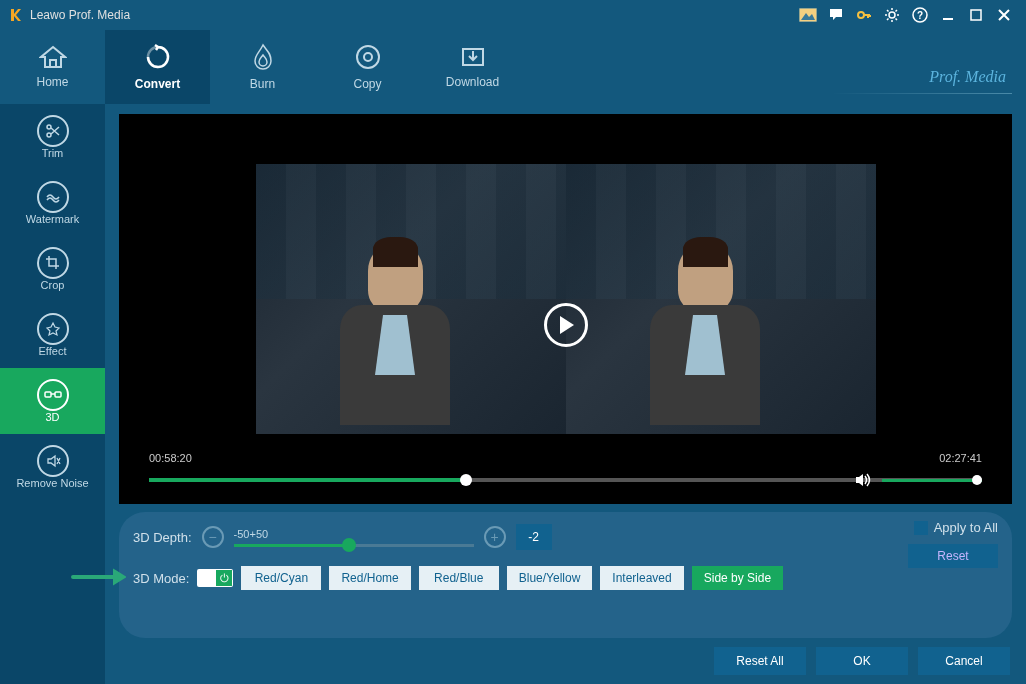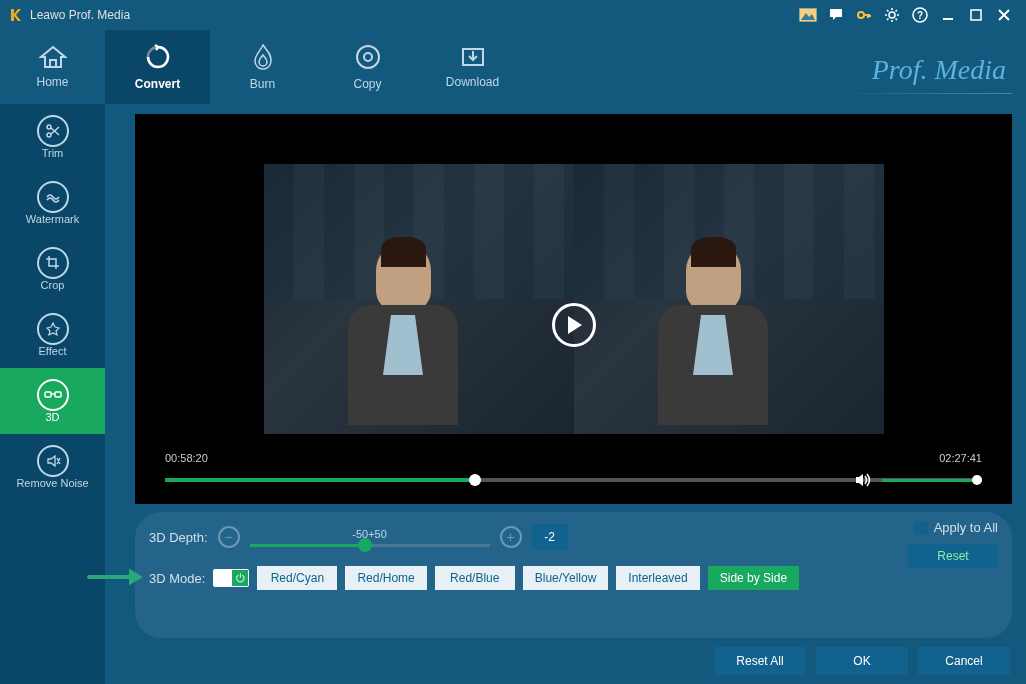--- a/index.html
+++ b/index.html
@@ -6,31 +6,31 @@
 body { background: #13587d; width: 1026px; height: 684px; overflow: hidden; }
 
 .titlebar { height: 30px; background: #13587d; display: flex; align-items: center; padding: 0 8px; color: #e0e0e0; font-size: 12px; }
 .titlebar .logo { width: 16px; height: 16px; margin-right: 6px; }
 .titlebar .spacer { flex: 1; }
 .titlebar .tb-icon { width: 20px; height: 20px; margin: 0 4px; cursor: pointer; display: flex; align-items: center; justify-content: center; }
 
 .toolbar { height: 74px; background: #13587d; display: flex; align-items: center; position: relative; }
 .toolbar .tab { width: 105px; height: 74px; display: flex; flex-direction: column; align-items: center; justify-content: center; color: #c0d8e5; cursor: pointer; font-size: 12px; gap: 6px; }
 .toolbar .tab.active { background: #0a4668; color: #fff; }
-.toolbar .brand { position: absolute; right: 20px; bottom: 18px; font-family: cursive; font-style: italic; color: #5bb3dd; font-size: 28px; }
+.toolbar .brand { position: absolute; right: 20px; bottom: 18px; font-family: cursive; font-style: italic; color: #5bb3dd; font-size: 16px; }
 .toolbar .brand-line { position: absolute; right: 14px; bottom: 10px; width: 180px; height: 1px; background: linear-gradient(to right, transparent, #4a8aa8); }
 
 .main { display: flex; height: calc(684px - 30px - 74px); }
 .sidebar { width: 105px; background: #0a4668; display: flex; flex-direction: column; }
 .sidebar .item { height: 66px; display: flex; flex-direction: column; align-items: center; justify-content: center; color: #c0d8e5; cursor: pointer; font-size: 11px; }
 .sidebar .item.active { background: #18a85e; color: #fff; }
 .sidebar .icon-circle { width: 32px; height: 32px; border: 2px solid #c0d8e5; border-radius: 50%; display: flex; align-items: center; justify-content: center; }
 .sidebar .item.active .icon-circle { border-color: #fff; }
 
-.content { flex: 1; display: flex; flex-direction: column; background: #13587d; margin-left: 16px; }
+.content { flex: 1; display: flex; flex-direction: column; background: #13587d; }
 .video-area { margin: 10px 14px 8px 14px; background: #000; height: 390px; position: relative; }
 .video-frames { display: flex; justify-content: center; gap: 0; padding-top: 50px; }
 .frame { width: 310px; height: 270px; background: linear-gradient(135deg, #1a2530 0%, #2a3540 40%, #1a2530 100%); position: relative; overflow: hidden; }
 .person { position: absolute; left: 45%; top: 30%; transform: translateX(-50%); width: 140px; height: 180px; }
 .person .head { width: 55px; height: 65px; background: #c0a080; border-radius: 40% 40% 30% 30%; margin: 0 auto; position: relative; }
 .person .hair { position: absolute; top: -8px; left: 5px; width: 45px; height: 30px; background: #2a1810; border-radius: 40% 40% 0 0; }
 .person .body { width: 110px; height: 120px; background: #3a3a3a; margin: -5px auto 0; border-radius: 20% 20% 0 0; position: relative; }
 .person .shirt { position: absolute; top: 10px; left: 50%; transform: translateX(-50%); width: 40px; height: 60px; background: #a0c0d0; clip-path: polygon(20% 0, 80% 0, 100% 100%, 0 100%); }
 .frame .bg-screens { position: absolute; top: 0; left: 0; width: 100%; height: 50%; background: repeating-linear-gradient(90deg, #1a3040 0 30px, #2a4050 30px 60px); opacity: 0.4; }
 .play-btn { position: absolute; left: 50%; top: 54%; transform: translate(-50%, -50%); width: 44px; height: 44px; border: 3px solid #fff; border-radius: 50%; display: flex; align-items: center; justify-content: center; cursor: pointer; }
@@ -39,37 +39,37 @@
 .progress { position: absolute; bottom: 22px; left: 30px; right: 30px; height: 4px; background: #555; }
 .progress .fill { width: 38%; height: 100%; background: #18a85e; position: relative; }
 .progress .handle { position: absolute; right: -6px; top: -4px; width: 12px; height: 12px; background: #fff; border-radius: 50%; }
 .volume-row { position: absolute; bottom: 16px; right: 30px; display: flex; align-items: center; gap: 10px; }
 .volume-row .track { width: 100px; height: 3px; background: #18a85e; position: relative; }
 .volume-row .vhandle { position: absolute; right: 0; top: -4px; width: 10px; height: 10px; background: #fff; border-radius: 50%; }
 
 .controls { background: #24638a; margin: 0 14px; padding: 12px 14px; flex: 1; position: relative; border-radius: 26px; }
 .depth-row { display: flex; align-items: center; gap: 10px; margin-bottom: 16px; color: #d0e0ea; font-size: 13px; }
 .depth-slider { width: 240px; position: relative; }
-.depth-slider .labels { display: flex; justify-content: center; font-size: 11px; margin-bottom: 4px; color: #c0d8e5;}
+.depth-slider .labels { display: flex; justify-content: flex-start; font-size: 11px; margin-bottom: 4px; color: #c0d8e5;}
 .depth-slider .track { height: 3px; background: #4a7a95; position: relative; }
 .depth-slider .dfill { position: absolute; left: 0; width: 48%; height: 100%; background: #18a85e; }
 .depth-slider .dhandle { position: absolute; left: 48%; top: -6px; width: 14px; height: 14px; background: #18a85e; border-radius: 50%; transform: translateX(-50%); }
 .stepper-btn { width: 22px; height: 22px; border: 2px solid #6a9ab5; border-radius: 50%; background: transparent; color: #6a9ab5; display: flex; align-items: center; justify-content: center; font-size: 14px; cursor: pointer; }
 .depth-value { width: 36px; height: 26px; background: #11628f; color: #fff; display: flex; align-items: center; justify-content: center; font-size: 12px; }
 
 .mode-row { display: flex; align-items: center; gap: 8px; color: #d0e0ea; font-size: 13px; position: relative; }
 .mode-arrow { position: absolute; left: -62px; top: 2px; width: 55px; height: 18px; }
 .toggle { width: 36px; height: 18px; background: #fff; border-radius: 2px; display: flex; align-items: center; padding: 1px; cursor: pointer; }
 .toggle .knob { width: 16px; height: 16px; background: #18a85e; margin-left: auto; display: flex; align-items: center; justify-content: center; color: #fff; font-size: 11px; }
 .mode-btn { height: 24px; padding: 0 12px; background: #e6f0f5; color: #11628f; border: none; font-size: 12px; cursor: pointer; min-width: 80px; }
 .mode-btn.active { background: #18a85e; color: #fff; }
 
 .apply-row { position: absolute; right: 14px; top: 8px; display: flex; align-items: center; gap: 6px; color: #d0e0ea; font-size: 13px; }
 .apply-row .cb { width: 14px; height: 14px; background: #11628f; }
-.reset-btn { position: absolute; right: 14px; top: 32px; width: 90px; height: 24px; background: #11628f; color: #86efac; border: none; font-size: 12px; cursor: pointer; }
+.reset-btn { position: absolute; right: 14px; top: 32px; width: 90px; height: 24px; background: #11628f; color: #c4b5fd; border: none; font-size: 12px; cursor: pointer; }
 
 .footer { height: 46px; background: #13587d; display: flex; align-items: center; justify-content: flex-end; padding: 0 16px; gap: 10px; }
 .footer button { width: 92px; height: 28px; background: #11628f; color: #fff; border: none; font-size: 12px; cursor: pointer; }
 </style>
 </head>
 <body>
 
 <div class="titlebar">
   <svg class="logo" viewBox="0 0 16 16">
       <path d="M3 2 L3 14 L6 14 L6 9 L10 14 L13 14 L8 8 L13 2 L10 2 L6 7 L6 2 Z" fill="#f5a623"></path>

